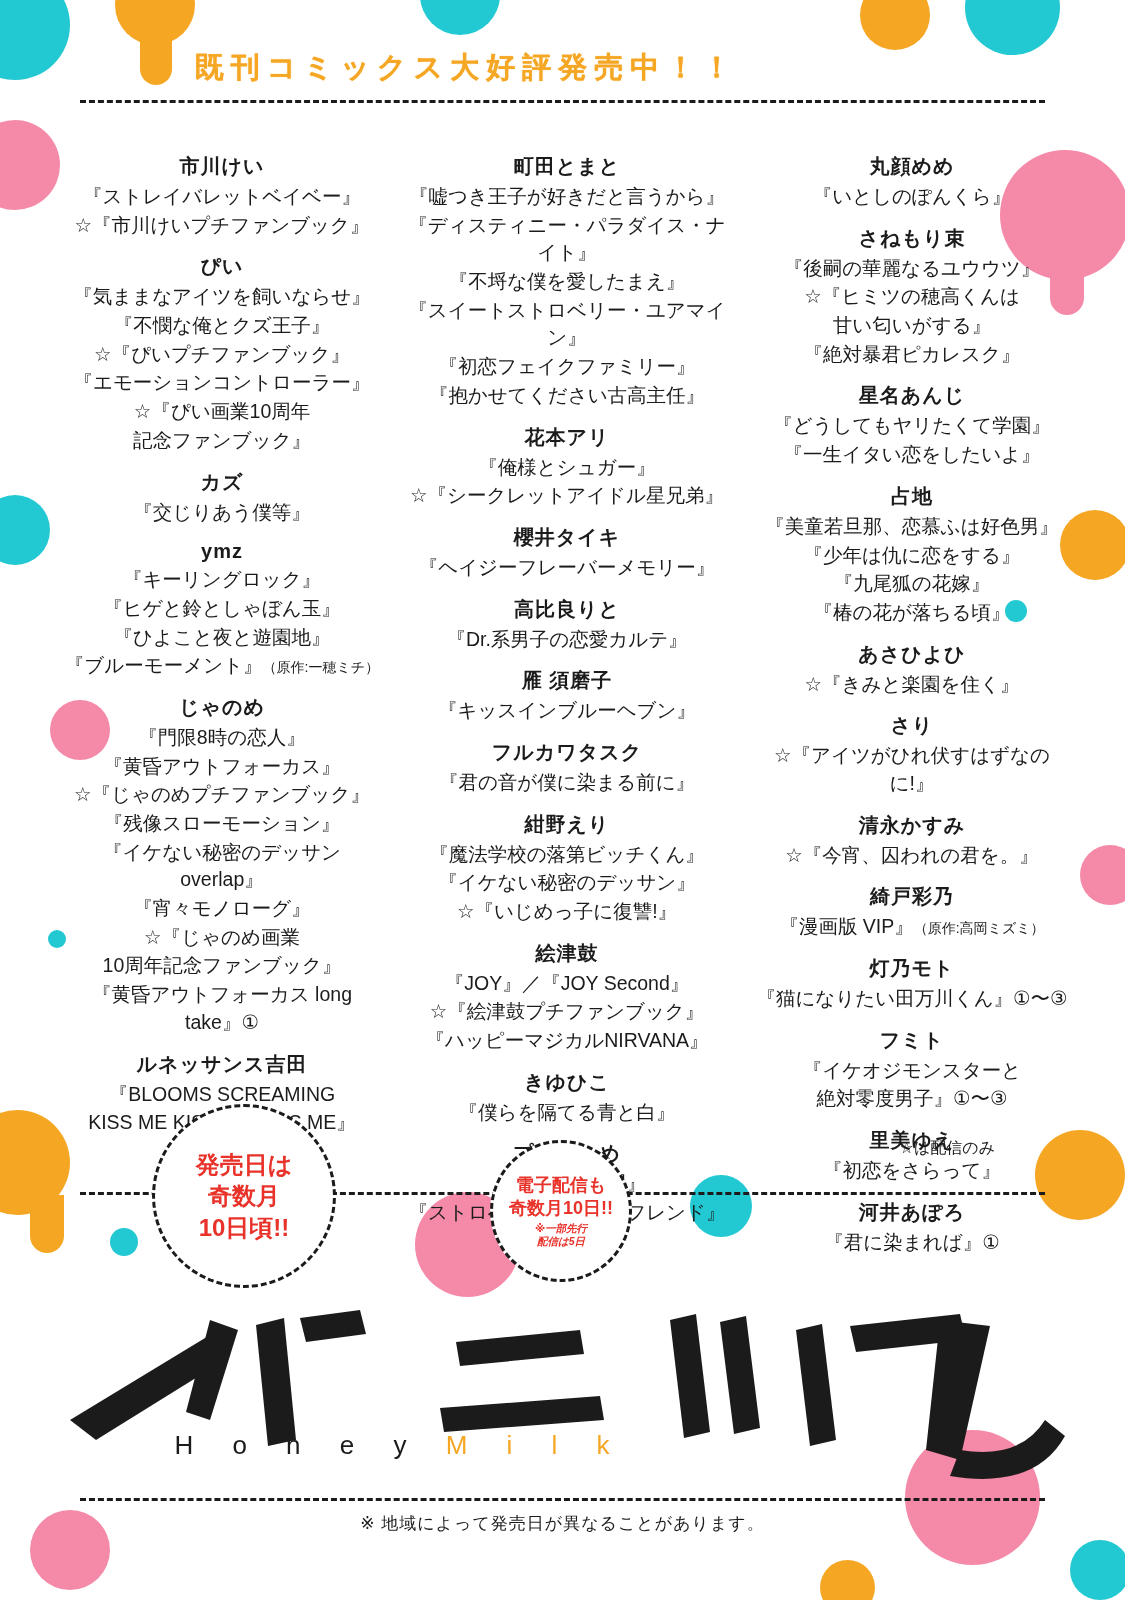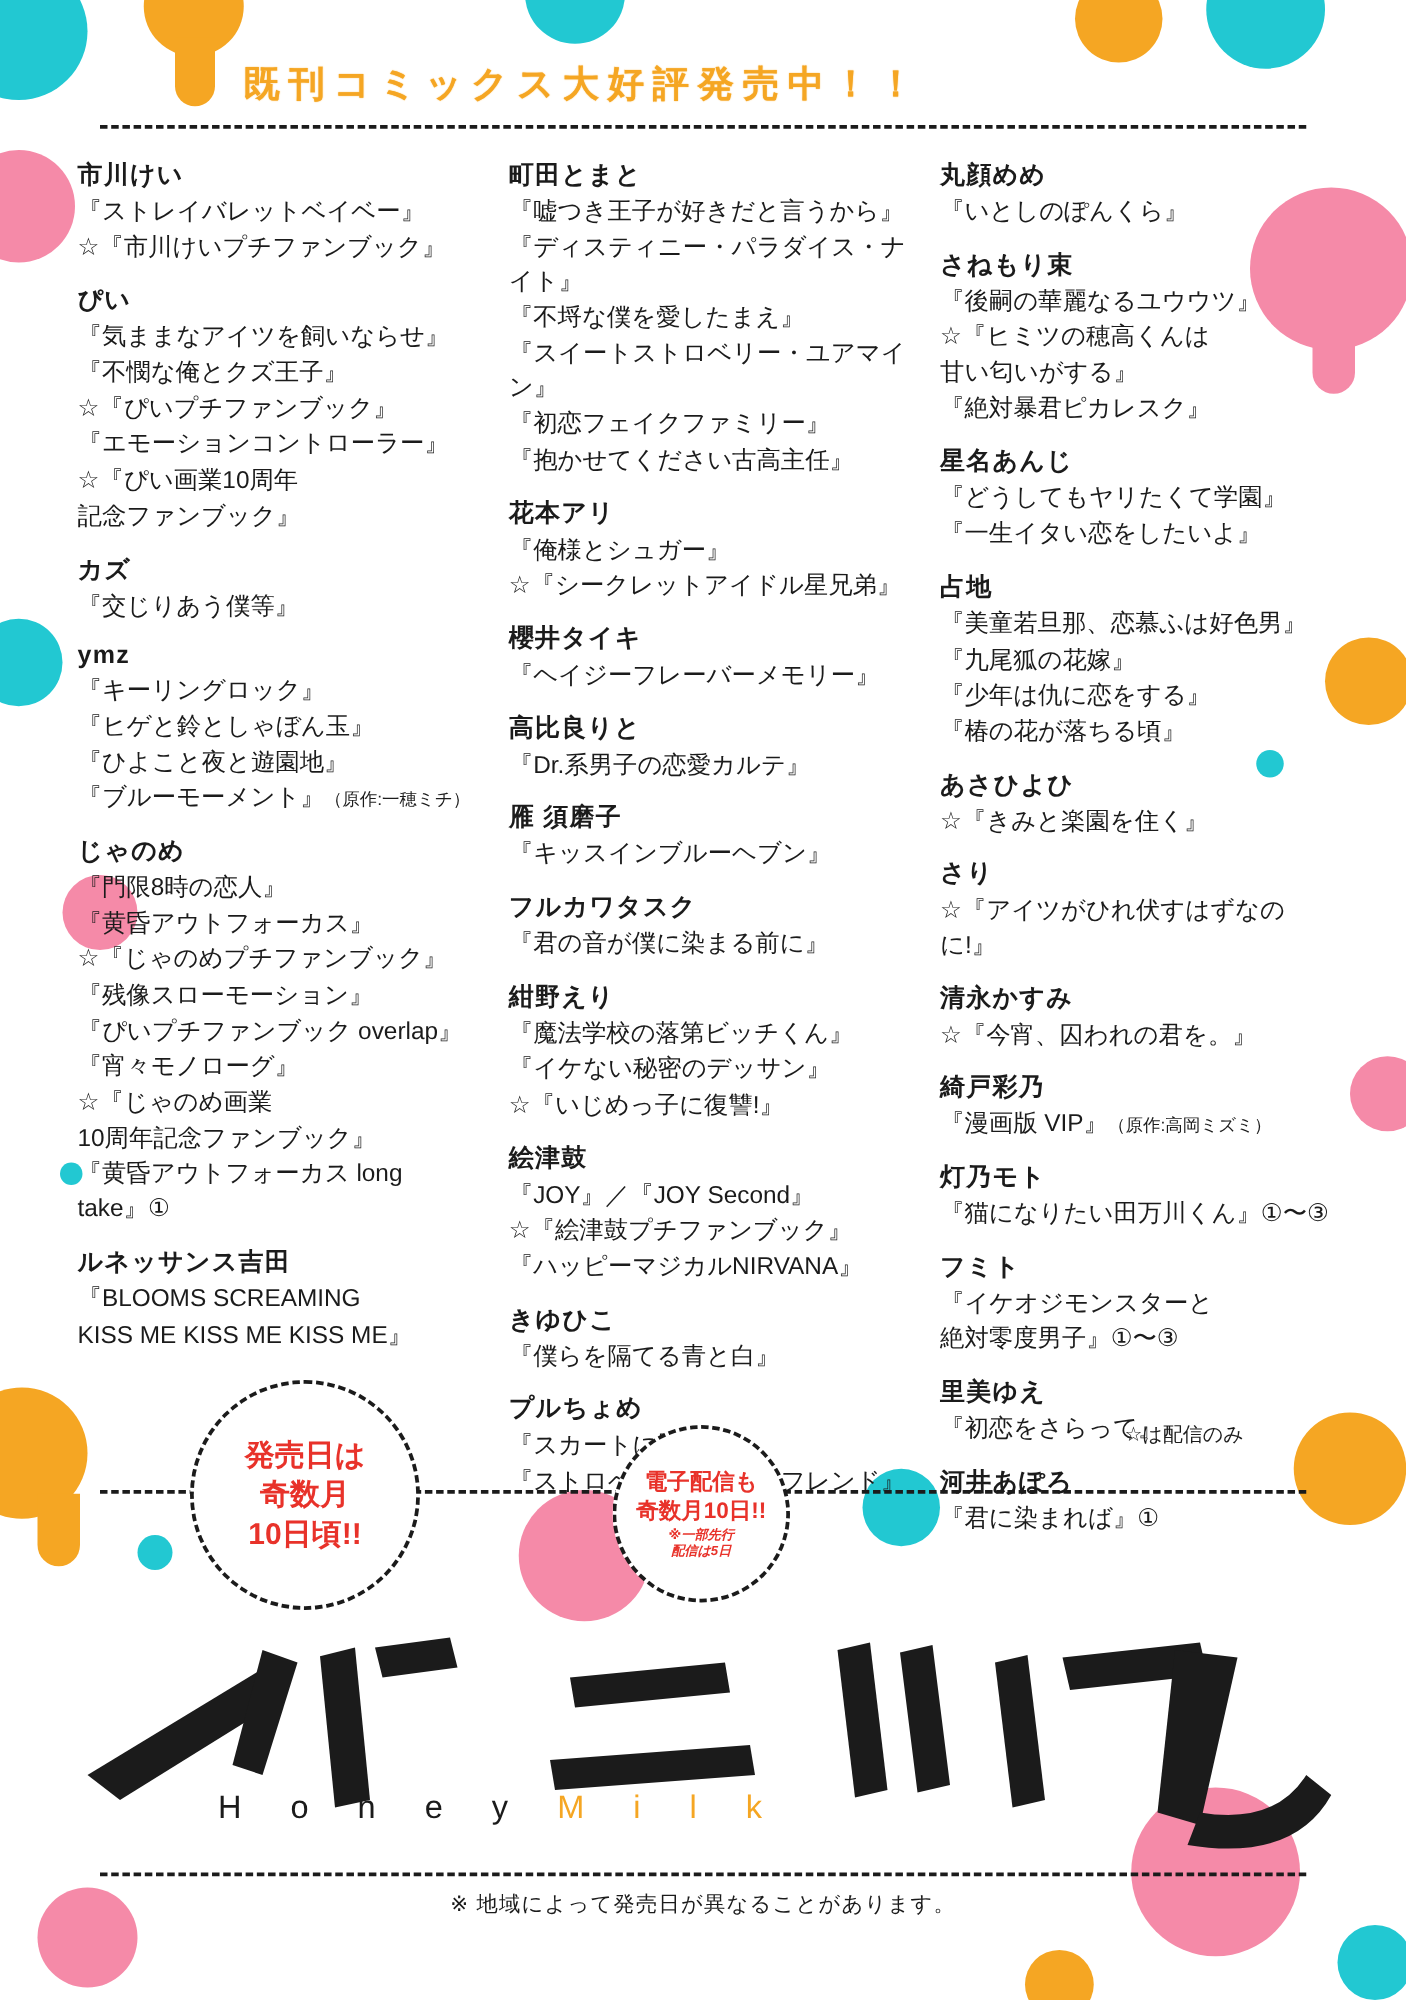--- a/index.html
+++ b/index.html
@@ -22,21 +22,21 @@
     border-top:3px dashed #1b1b1b;
   }
   #dash-top{top:100px;}
   #dash-bottom{top:1192px;}
   #dash-foot{top:1498px;}
 
   #columns{
     position:absolute;top:126px;left:62px;width:1010px;
     display:flex;justify-content:space-between;align-items:flex-start;
   }
-  .col{width:320px;text-align:left;}
+  .col{width:320px;text-align:center;margin-top:27px;}
   .author{
     font-size:20px;font-weight:bold;margin-top:14px;margin-bottom:3px;
     letter-spacing:1px;
   }
   .col .author:first-child{margin-top:0;}
   .work{font-size:19.5px;line-height:1.42;margin:1px 0;letter-spacing:0px;}
   .work .sub{font-size:14px;}
 
   .bubble{
     position:absolute;border:3px dashed #1b1b1b;border-radius:50%;
@@ -119,21 +119,21 @@
       <div class="author">ymz</div>
       <div class="work">『キーリングロック』</div>
       <div class="work">『ヒゲと鈴としゃぼん玉』</div>
       <div class="work">『ひよこと夜と遊園地』</div>
       <div class="work">『ブルーモーメント』<span class="sub">（原作:一穂ミチ）</span></div>
       <div class="author">じゃのめ</div>
       <div class="work">『門限8時の恋人』</div>
       <div class="work">『黄昏アウトフォーカス』</div>
       <div class="work">☆『じゃのめプチファンブック』</div>
       <div class="work">『残像スローモーション』</div>
-      <div class="work">『ぴいプチファンブック overlap』</div>
+      <div class="work">『イケない秘密のデッサン overlap』</div>
       <div class="work">『宵々モノローグ』</div>
       <div class="work">☆『じゃのめ画業</div>
       <div class="work">10周年記念ファンブック』</div>
       <div class="work">『黄昏アウトフォーカス long take』①</div>
       <div class="author">ルネッサンス吉田</div>
       <div class="work">『BLOOMS SCREAMING</div>
       <div class="work">KISS ME KISS ME KISS ME』</div>
     </div>
     <div class="col">
       <div class="author">町田とまと</div>
@@ -174,22 +174,22 @@
       <div class="author">さねもり束</div>
       <div class="work">『後嗣の華麗なるユウウツ』</div>
       <div class="work">☆『ヒミツの穂高くんは</div>
       <div class="work">甘い匂いがする』</div>
       <div class="work">『絶対暴君ピカレスク』</div>
       <div class="author">星名あんじ</div>
       <div class="work">『どうしてもヤリたくて学園』</div>
       <div class="work">『一生イタい恋をしたいよ』</div>
       <div class="author">占地</div>
       <div class="work">『美童若旦那、恋慕ふは好色男』</div>
+      <div class="work">『少年は仇に恋をする』</div>
       <div class="work">『九尾狐の花嫁』</div>
-      <div class="work">『少年は仇に恋をする』</div>
       <div class="work">『椿の花が落ちる頃』</div>
       <div class="author">あさひよひ</div>
       <div class="work">☆『きみと楽園を住く』</div>
       <div class="author">さり</div>
       <div class="work">☆『アイツがひれ伏すはずなのに!』</div>
       <div class="author">清永かすみ</div>
       <div class="work">☆『今宵、囚われの君を。』</div>
       <div class="author">綺戸彩乃</div>
       <div class="work">『漫画版 VIP』<span class="sub">（原作:高岡ミズミ）</span></div>
       <div class="author">灯乃モト</div>

